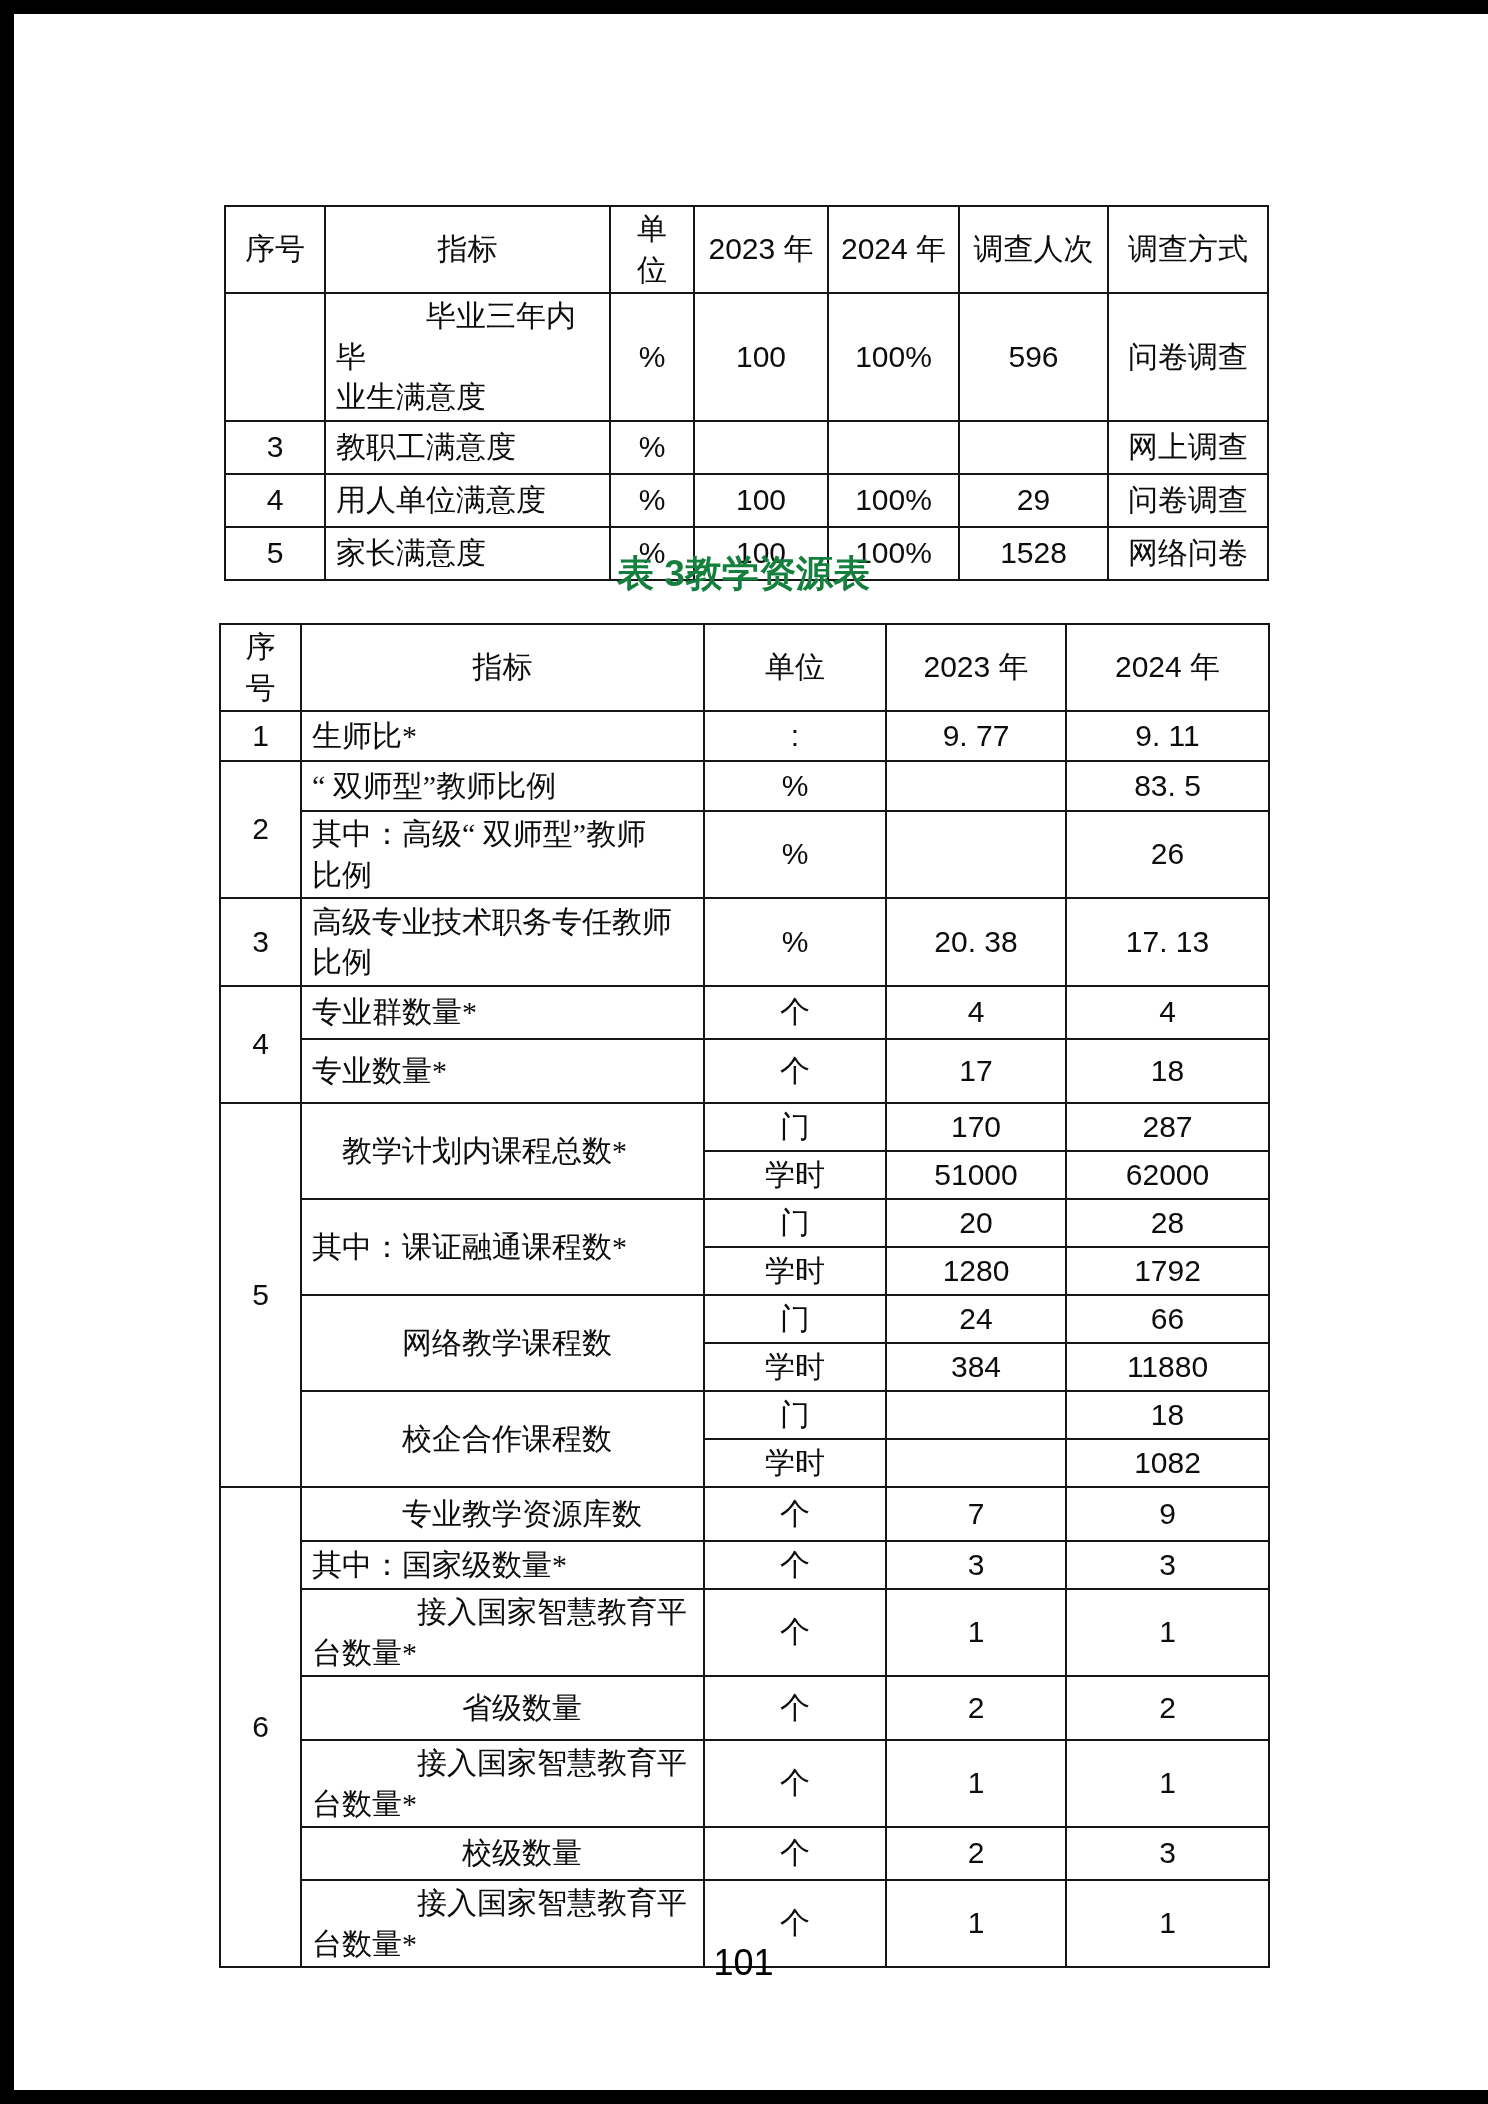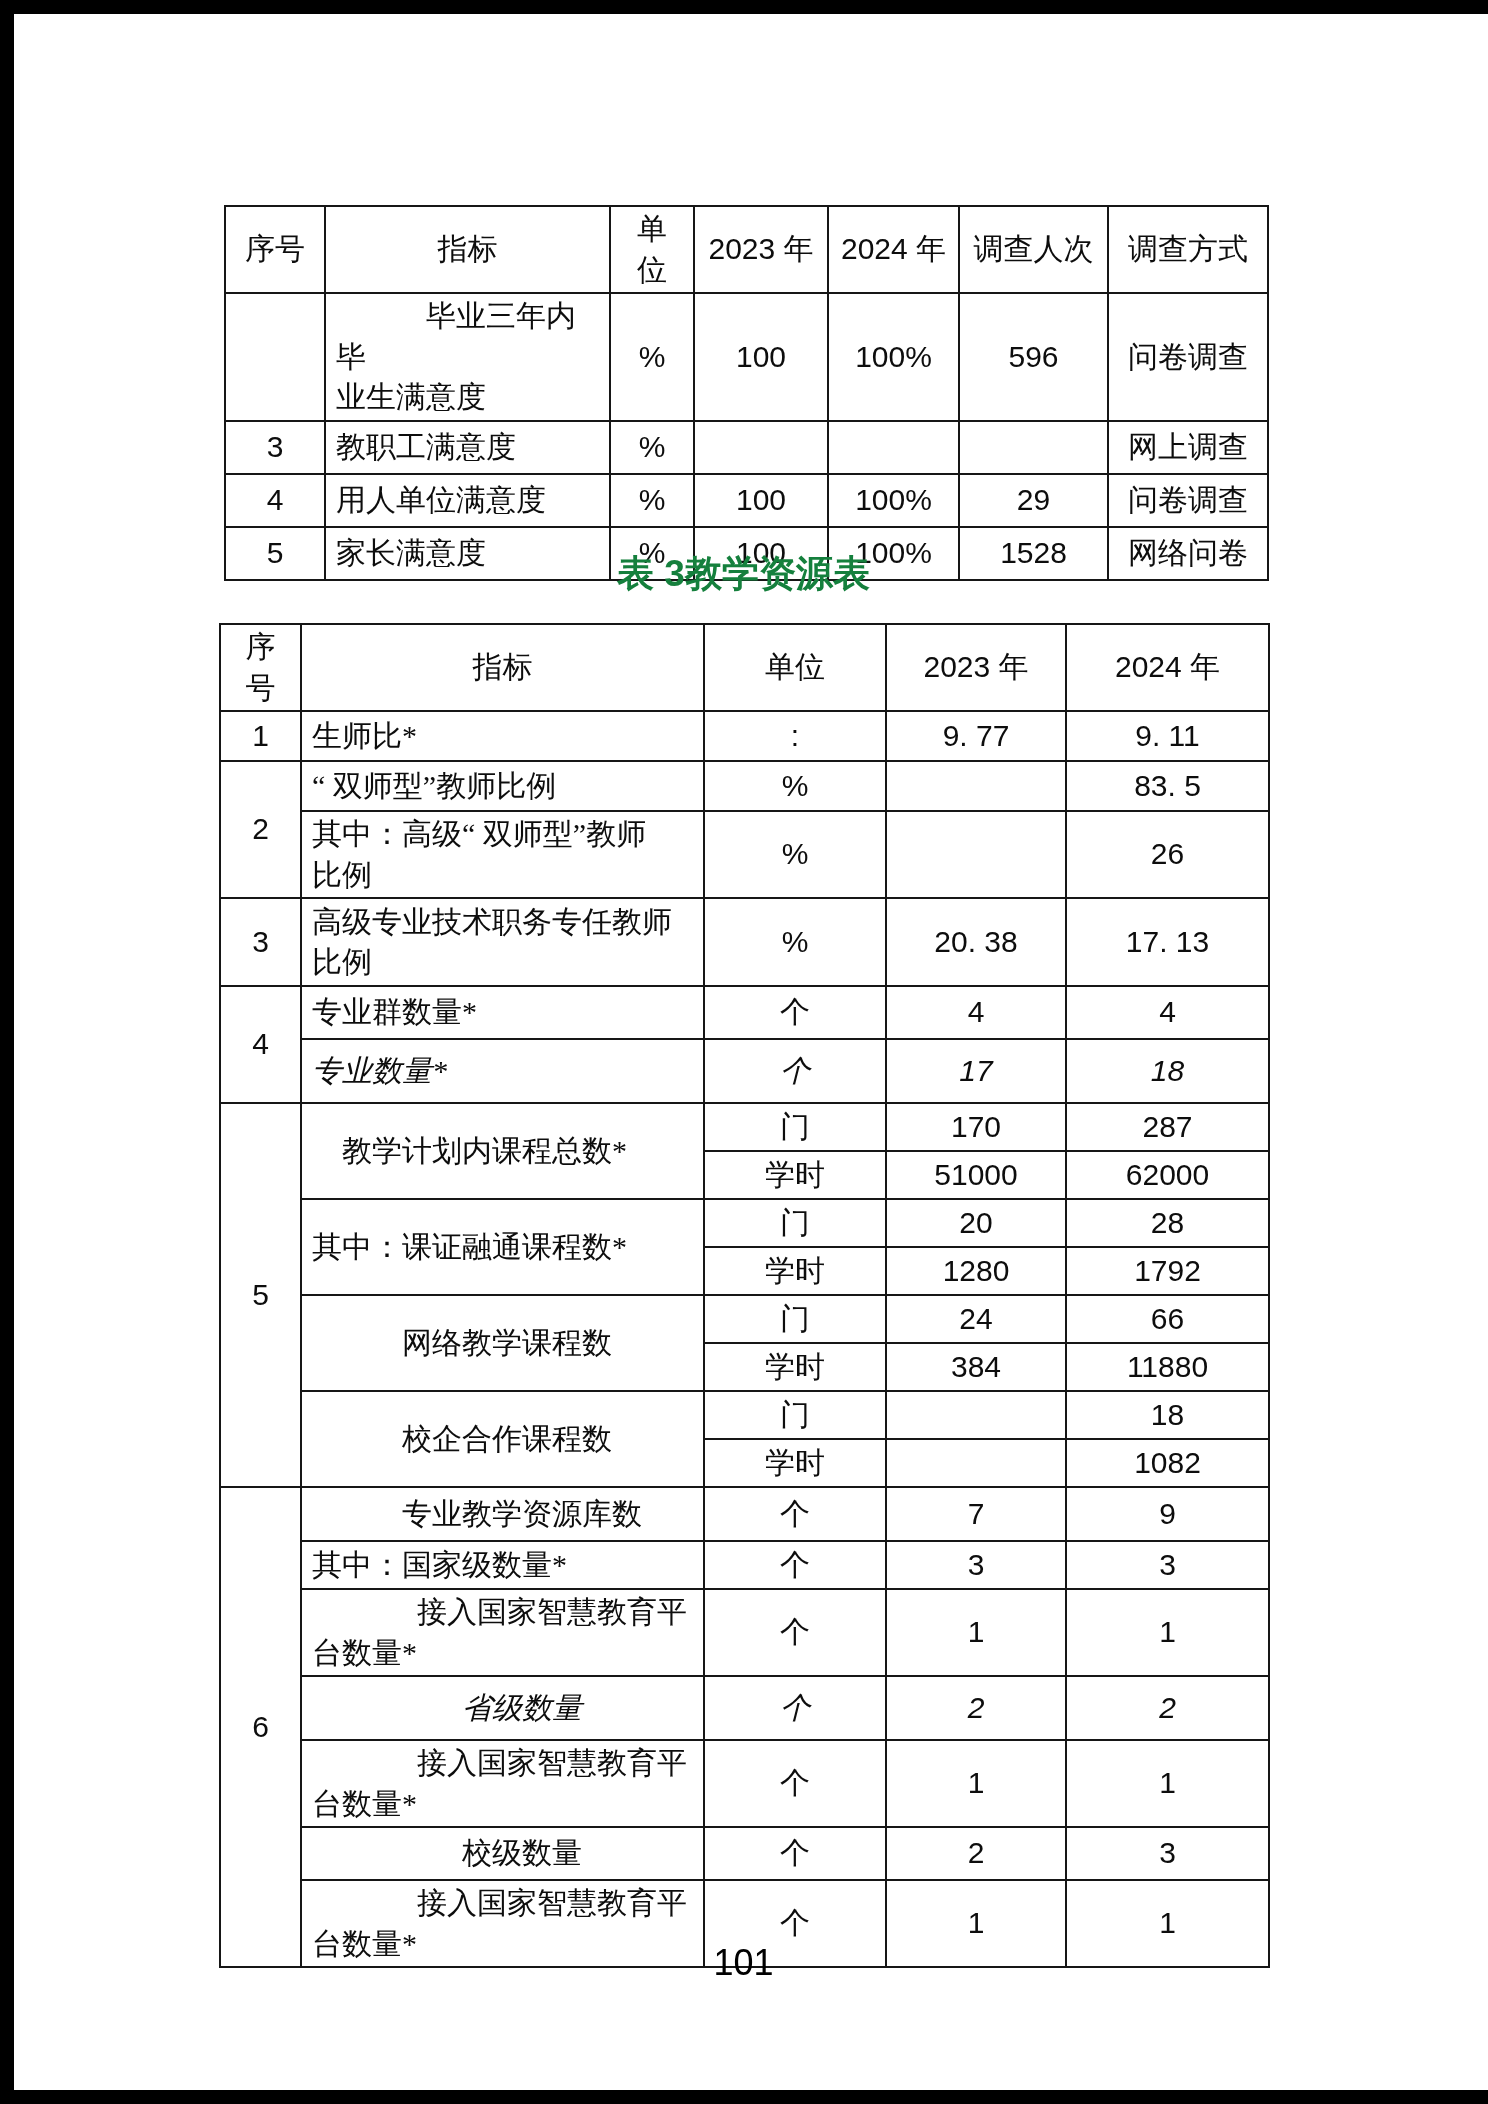--- a/index.html
+++ b/index.html
@@ -18,21 +18,21 @@
   .t1{left:224px;top:205px;width:1043px;}
   .t2{left:219px;top:623px;width:1049px;}
   .c{text-align:center;}
   .num{font-family:"Liberation Sans", sans-serif;text-align:center;}
   .ind{text-align:left;}
   .pre{white-space:pre-line;}
   .i1{text-indent:1em;}
   .i3{text-indent:3em;}
   .i35{text-indent:3.5em;}
   .i5{text-indent:5em;border-radius:20px;}
-  .rh48{height:48px;}.rh50{height:50px;}.rh52{height:64px;font-style:italic;}.rh53{height:53px;}
+  .rh48{height:48px;}.rh50{height:50px;}.rh52{height:64px;}.rh53{height:53px;}
   .rh54{height:54px;}.rh78{height:78px;}.rh80{height:80px;}.rh82{height:82px;}
   .rh85{height:85px;}.rh88{height:88px;}
   .title{position:absolute;left:219px;top:549px;width:1049px;text-align:center;
          font-size:37px;font-weight:bold;color:#15803d;
          font-family:"Liberation Sans", sans-serif;}
   .pagenum{position:absolute;left:219px;top:1942px;width:1049px;text-align:center;
          font-size:36px;color:#000;font-family:"Liberation Sans", sans-serif;}
 </style>
 </head>
 <body>

